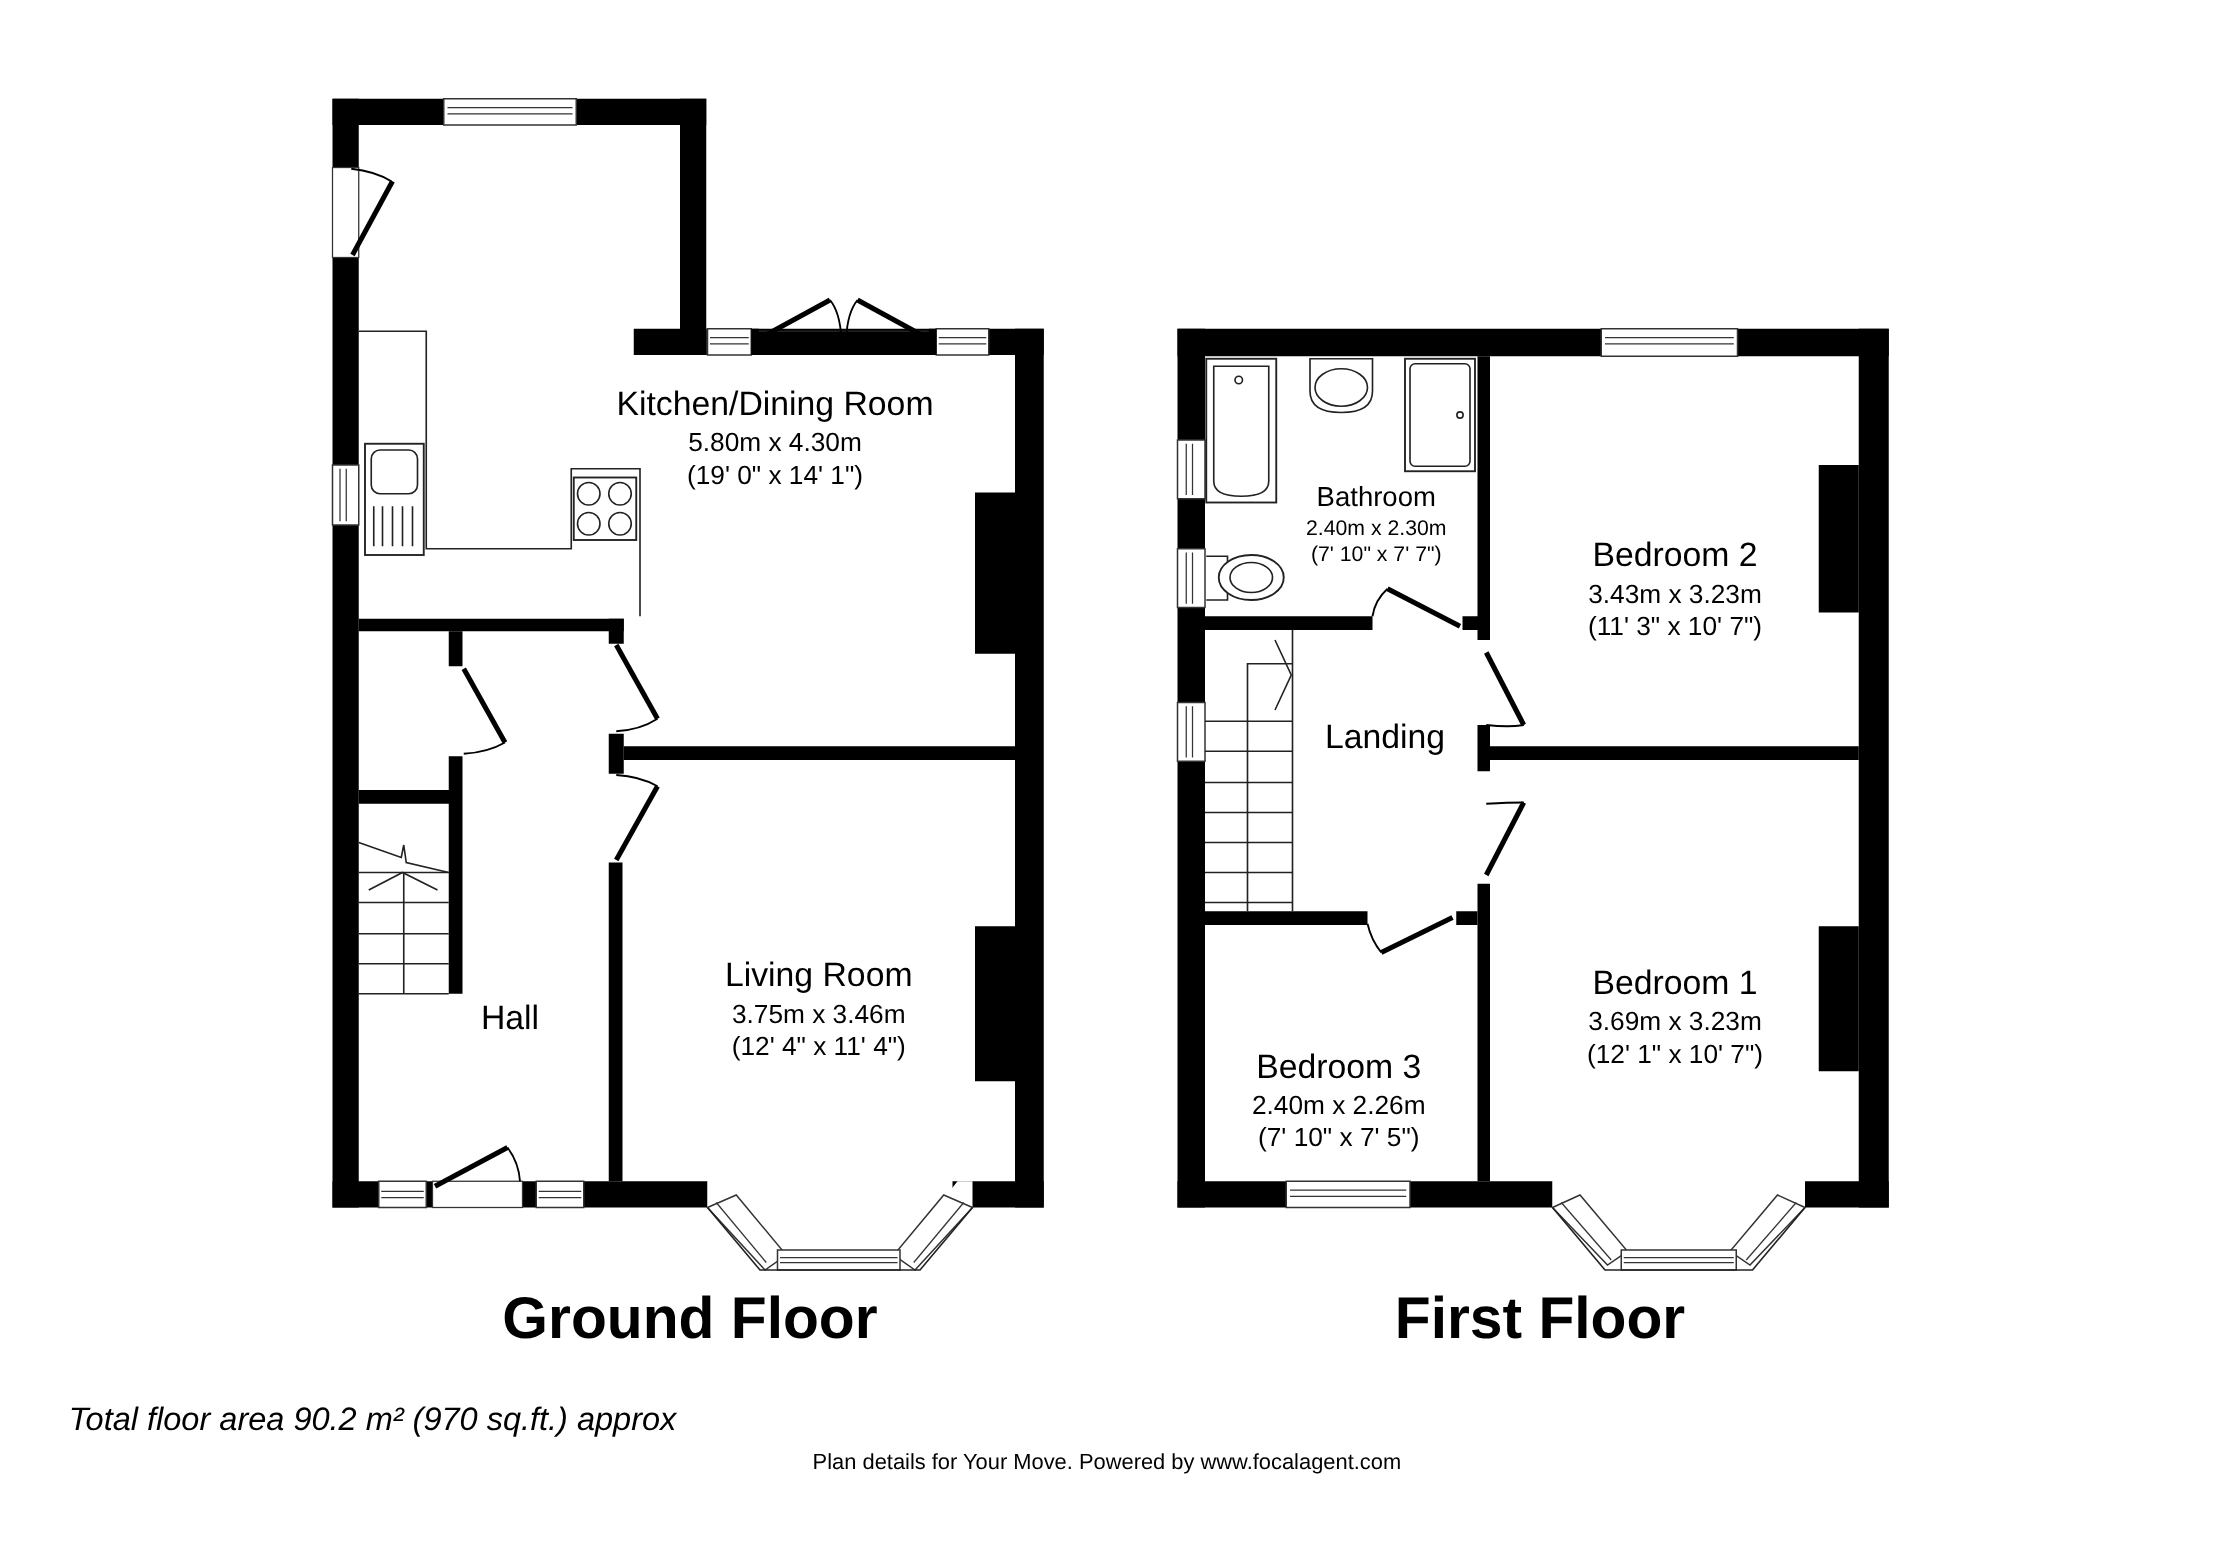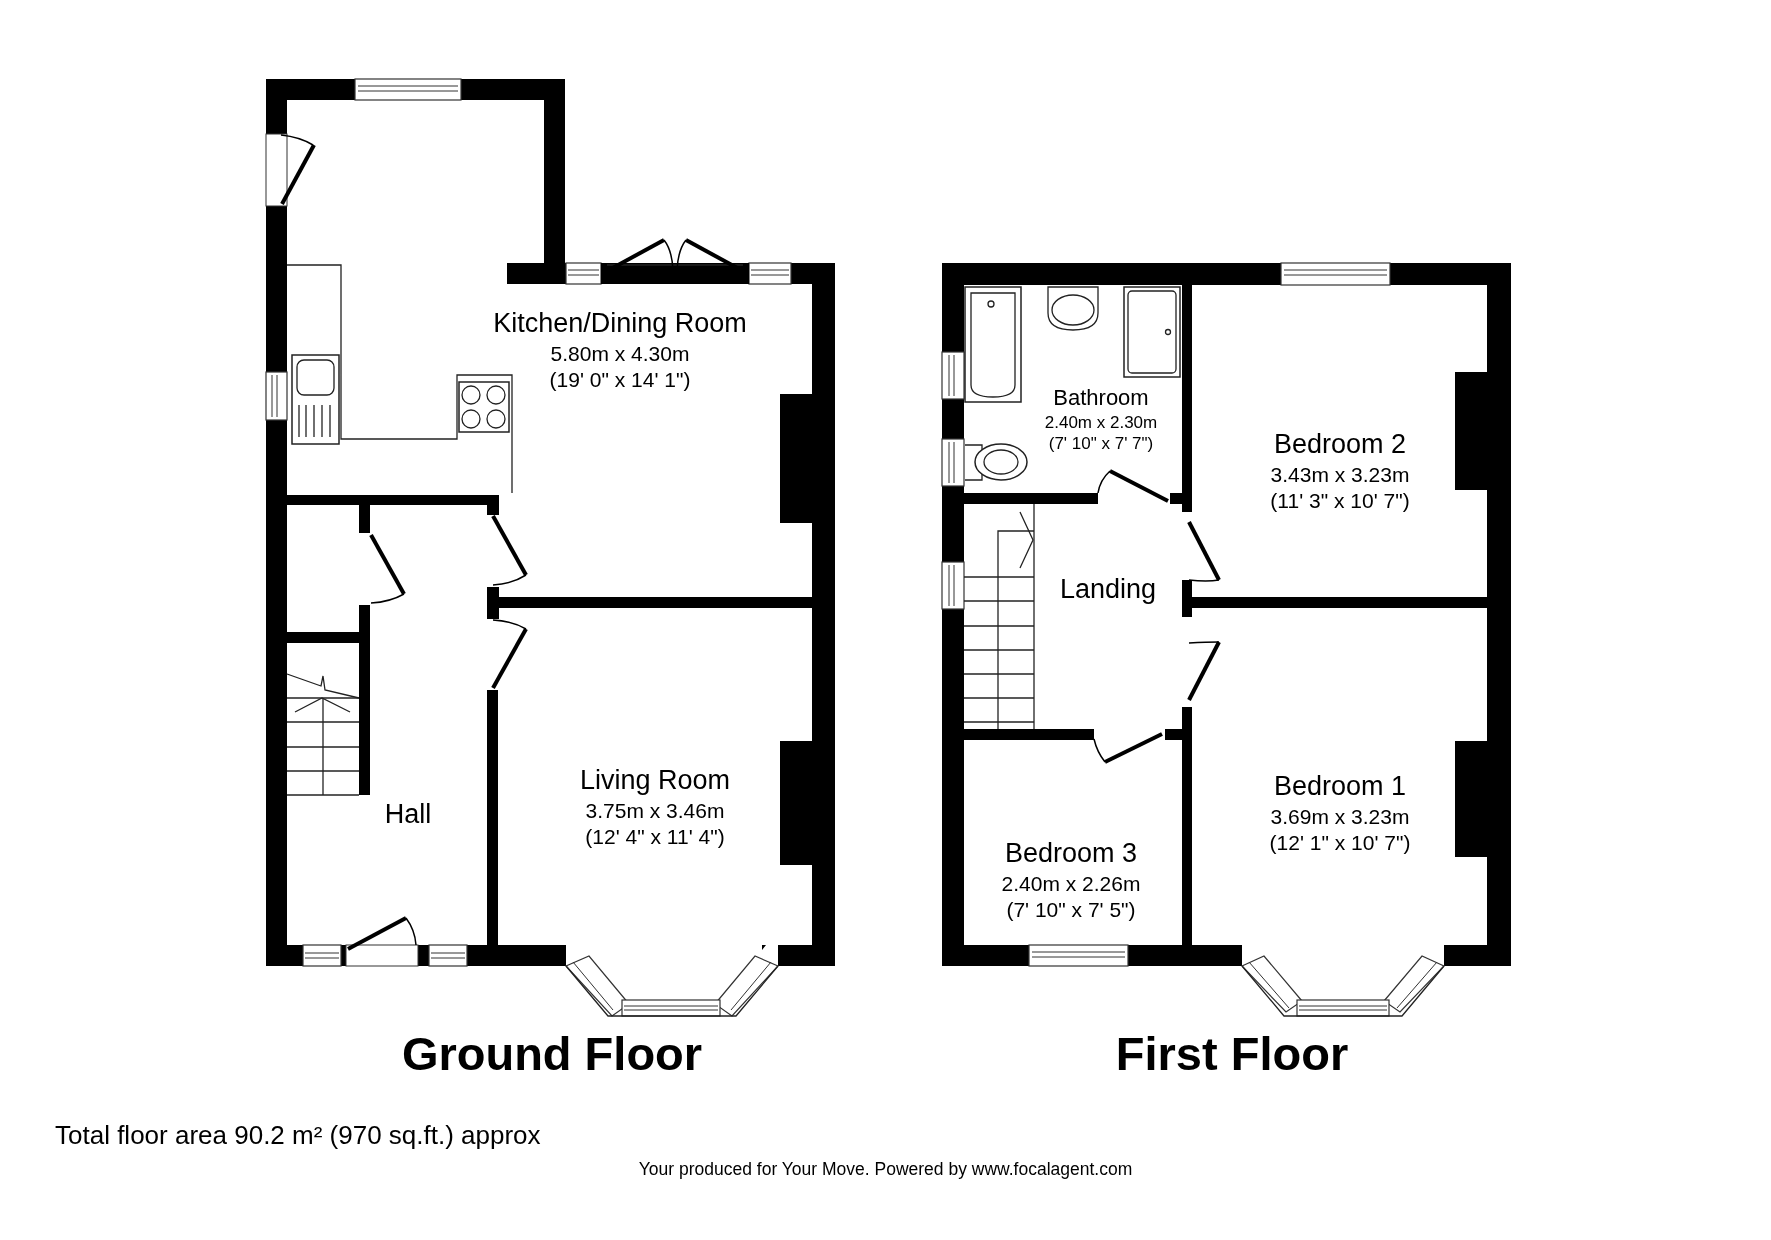--- a/index.html
+++ b/index.html
@@ -10,21 +10,21 @@
   .winline { stroke:#333; stroke-width:1; fill:none; }
   .fixture { fill:#fff; stroke:#222; stroke-width:1.5; }
   .thin { stroke:#222; stroke-width:1.3; fill:none; }
   .door { stroke:#000; stroke-width:4; fill:none; }
   .arc { stroke:#000; stroke-width:1.5; fill:none; }
   .rname { font-size:27px; text-anchor:middle; }
   .rdim { font-size:21px; text-anchor:middle; }
   .rname-s { font-size:22px; text-anchor:middle; }
   .rdim-s { font-size:17px; text-anchor:middle; }
   .floor-title { font-size:47px; font-weight:bold; text-anchor:middle; }
-  .total { position:absolute; left:55px; top:1120px; font-size:26px; }
+  .total { position:absolute; left:55px; top:1120px; font-size:26px;font-style:italic; }
   .disc { position:absolute; left:30px; width:1711px; top:1158px; font-size:17.5px; line-height:22px; text-align:center; }
 </style>
 </head>
 <body>
 
 <svg class="plan" width="1771" height="1240" viewBox="0 0 1771 1240">
 
   <g>
 
     <rect class="wall" x="266" y="79" width="21" height="887"></rect>
@@ -302,14 +302,14 @@
     <text class="rname" x="1340" y="795">Bedroom 1</text>
     <text class="rdim" x="1340" y="824">3.69m x 3.23m</text>
     <text class="rdim" x="1340" y="850">(12' 1" x 10' 7")</text>
 
     <text class="floor-title" x="1232" y="1070">First Floor</text>
   </g>
 </svg>
 
 <div class="total">Total floor area 90.2 m² (970 sq.ft.) approx</div>
 <div class="disc">
-  <div>Your produced for Your Move. Powered by www.focalagent.com</div>
+  <div>Plan details for Your Move. Powered by www.focalagent.com</div>
 </div>
 
 </body></html>

